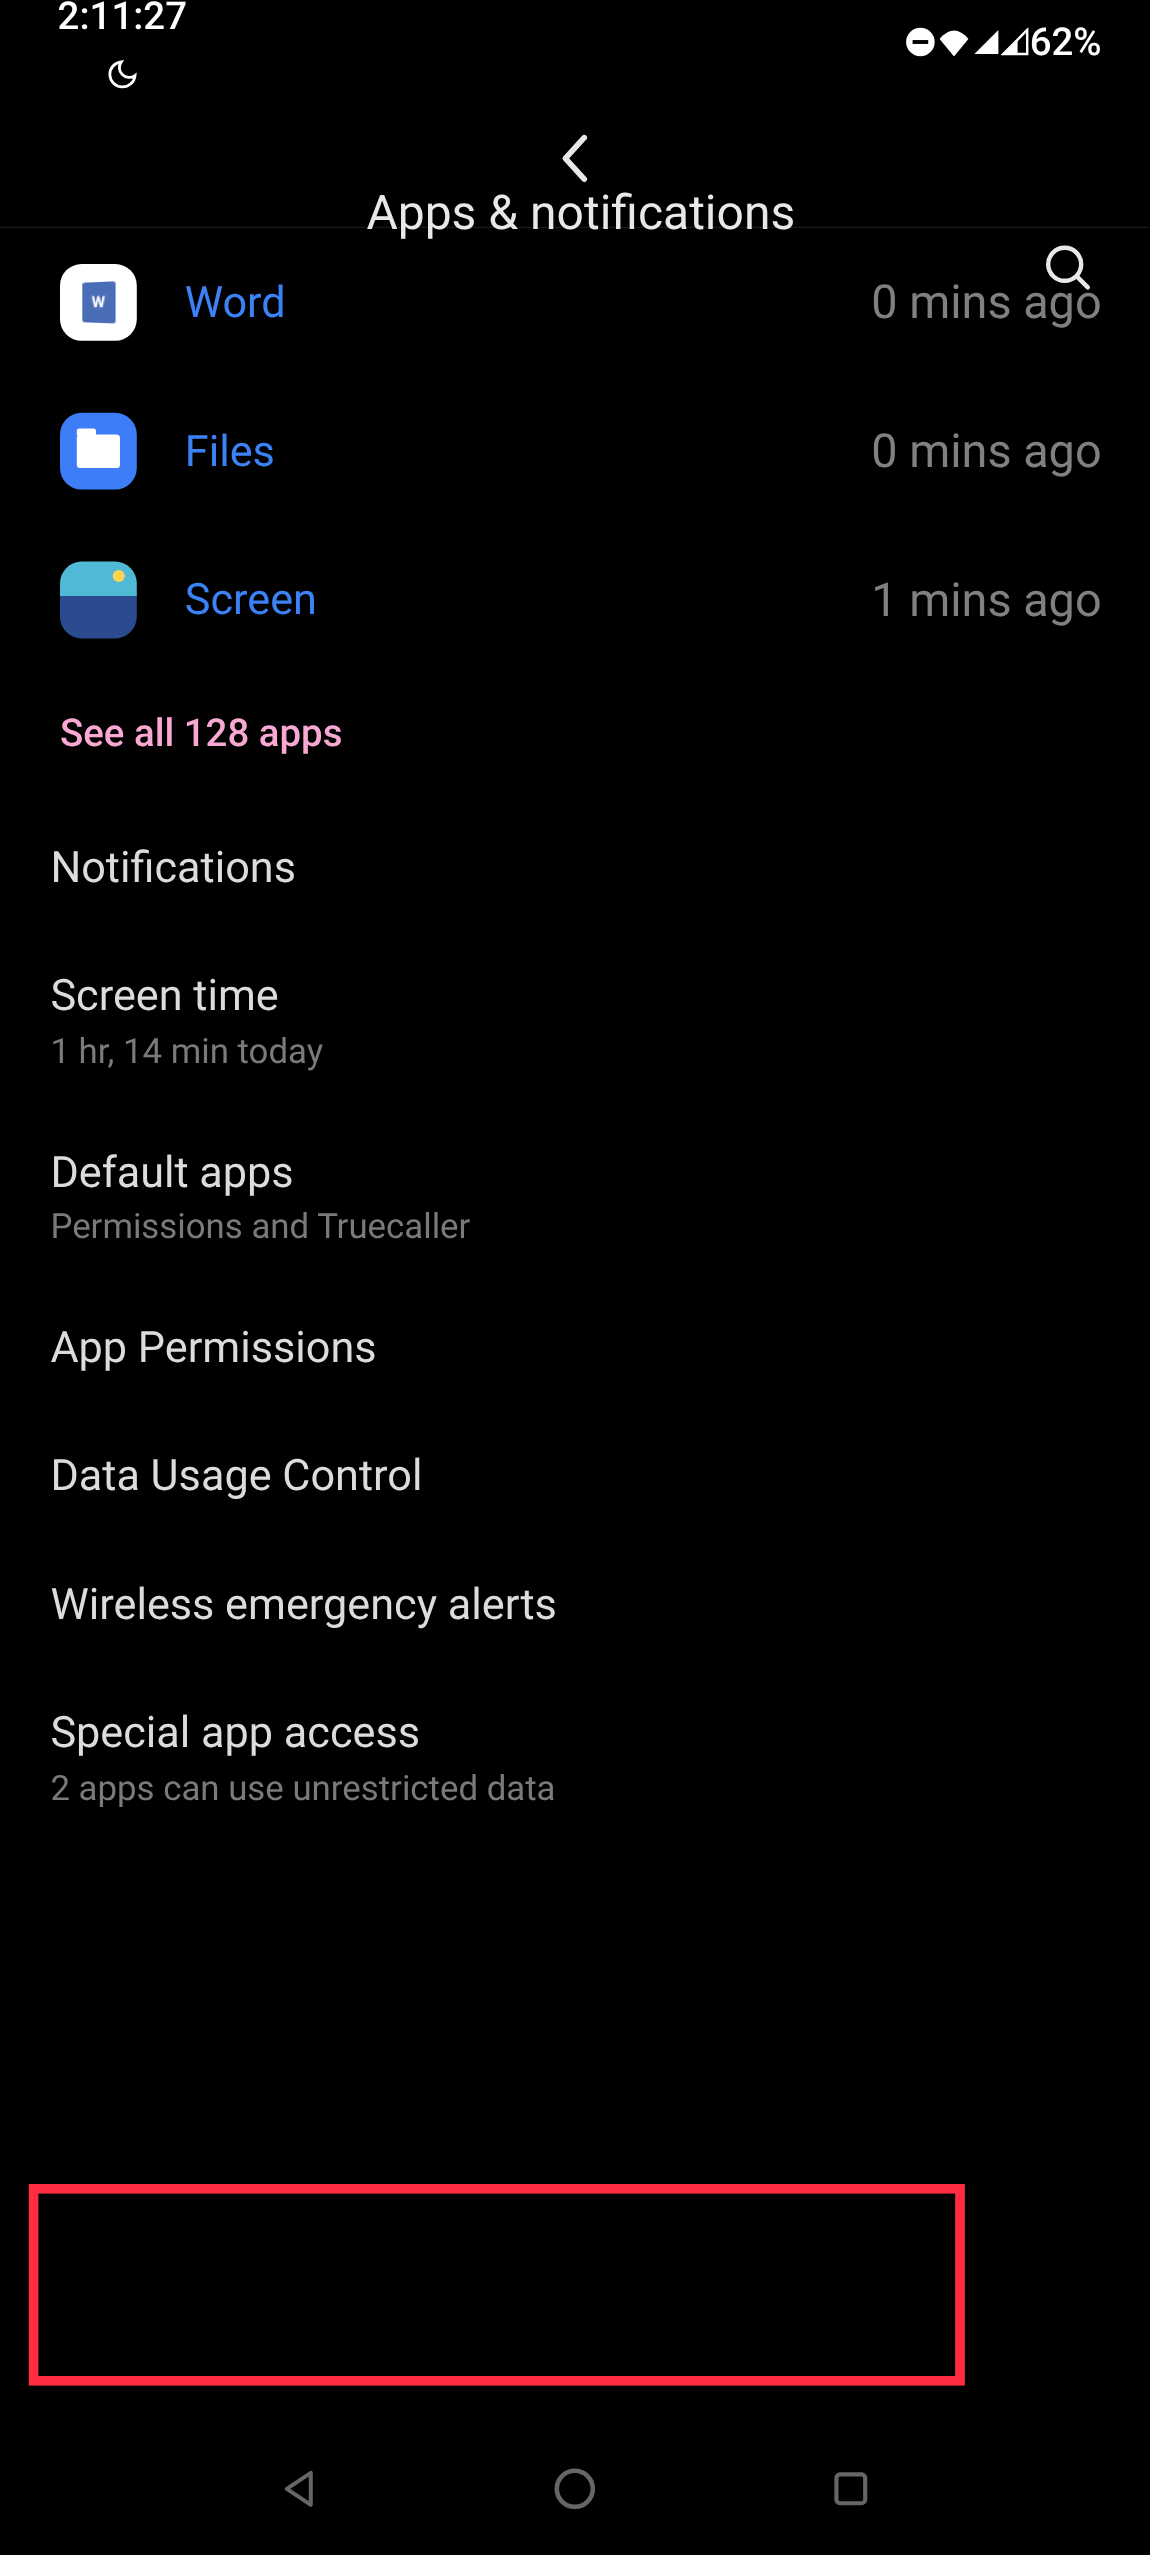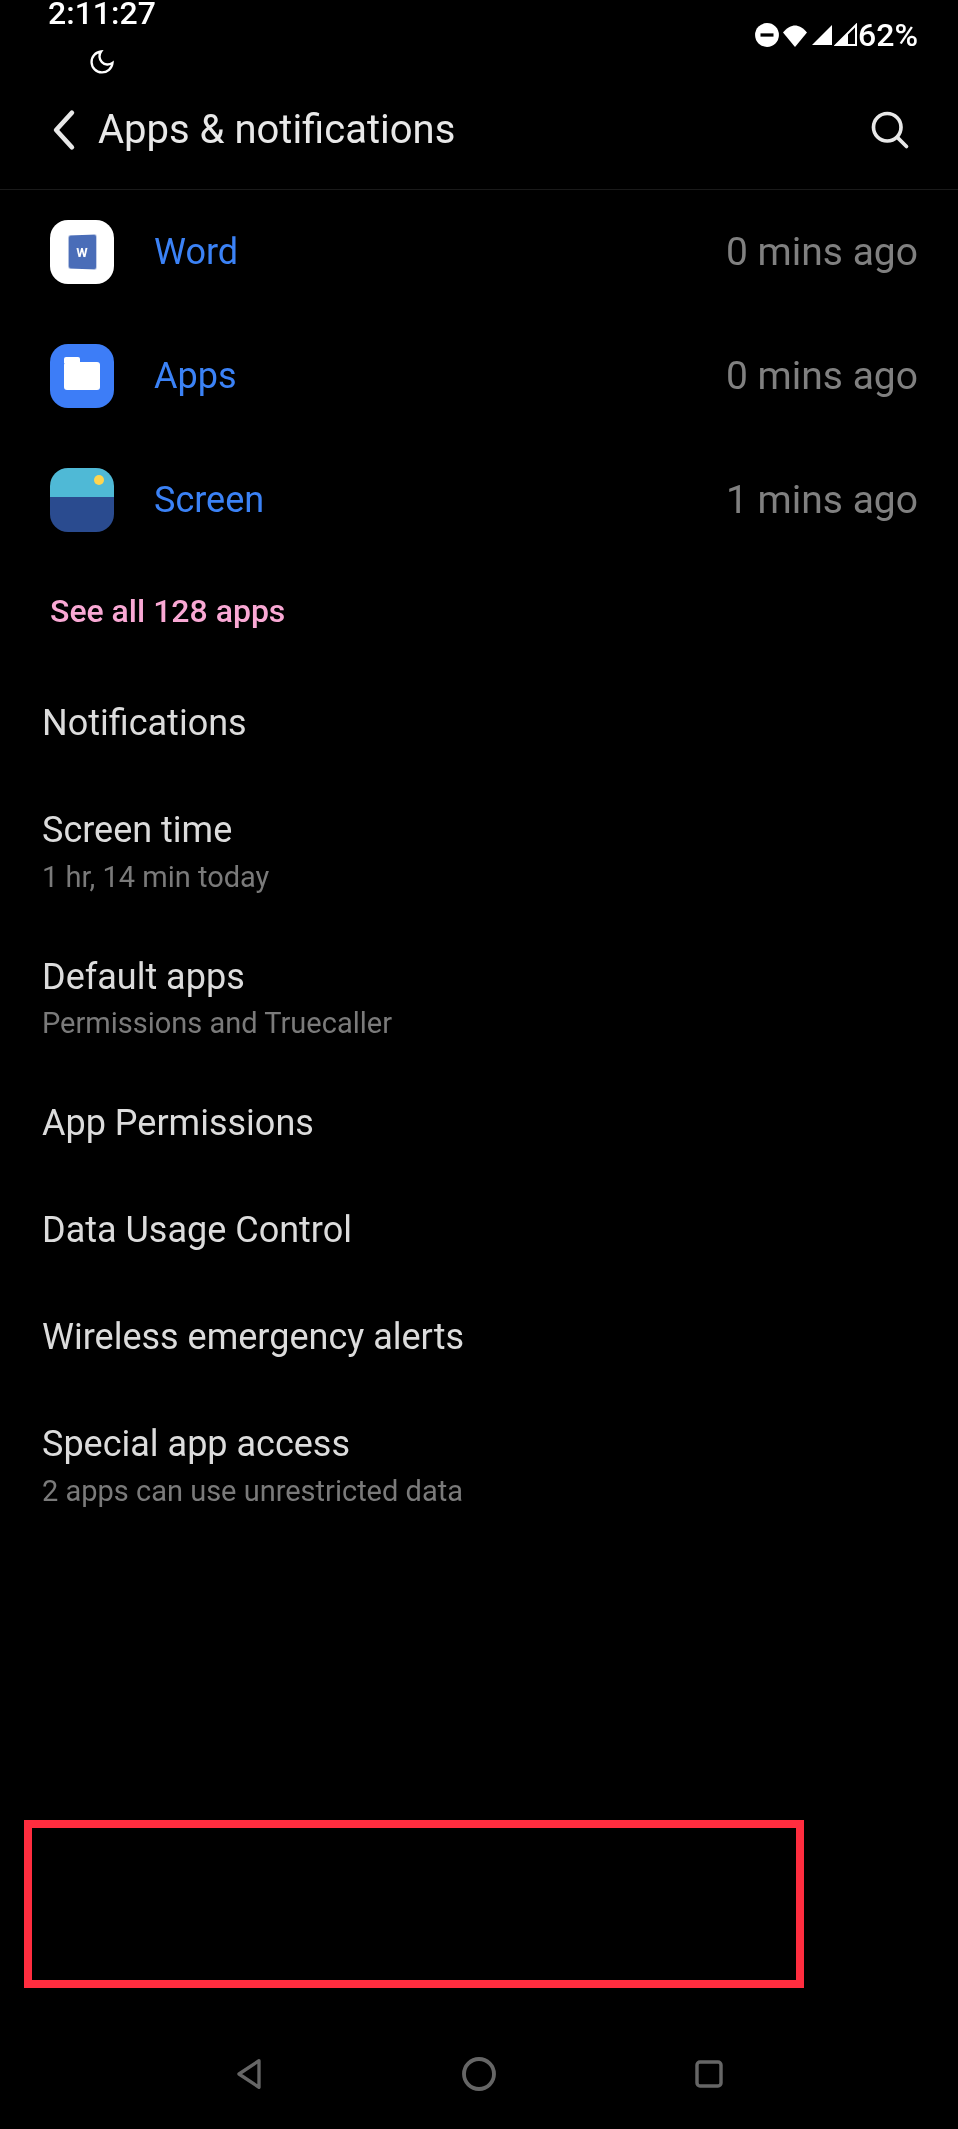--- a/index.html
+++ b/index.html
@@ -41,20 +41,21 @@
       display: inline-flex;
       align-items: center;
     }
     
     .header {
       display: flex;
       align-items: center;
       padding: 40px 40px 40px 40px;
       height: 120px;
       border-bottom: 1px solid #1a1a1a;
+      flex-direction: column;
     }
     .back-button {
       display: flex;
       align-items: center;
       justify-content: center;
       width: 48px;
       height: 48px;
     }
     .header-title {
       font-size: 40px;
@@ -257,21 +258,21 @@
     <div class="word-inner">W</div>
   </div>
   <div class="app-name">Word</div>
   <div class="app-time">0 mins ago</div>
 </div>
 
 <div class="app-row">
   <div class="app-icon app-icon-files">
     <div class="folder-inner"></div>
   </div>
-  <div class="app-name">Apps</div>
+  <div class="app-name">Files</div>
   <div class="app-time">0 mins ago</div>
 </div>
 
 <div class="app-row">
   <div class="app-icon app-icon-gallery">
     <div class="gallery-sun"></div>
   </div>
   <div class="app-name">Screen</div>
   <div class="app-time">1 mins ago</div>
 </div>

